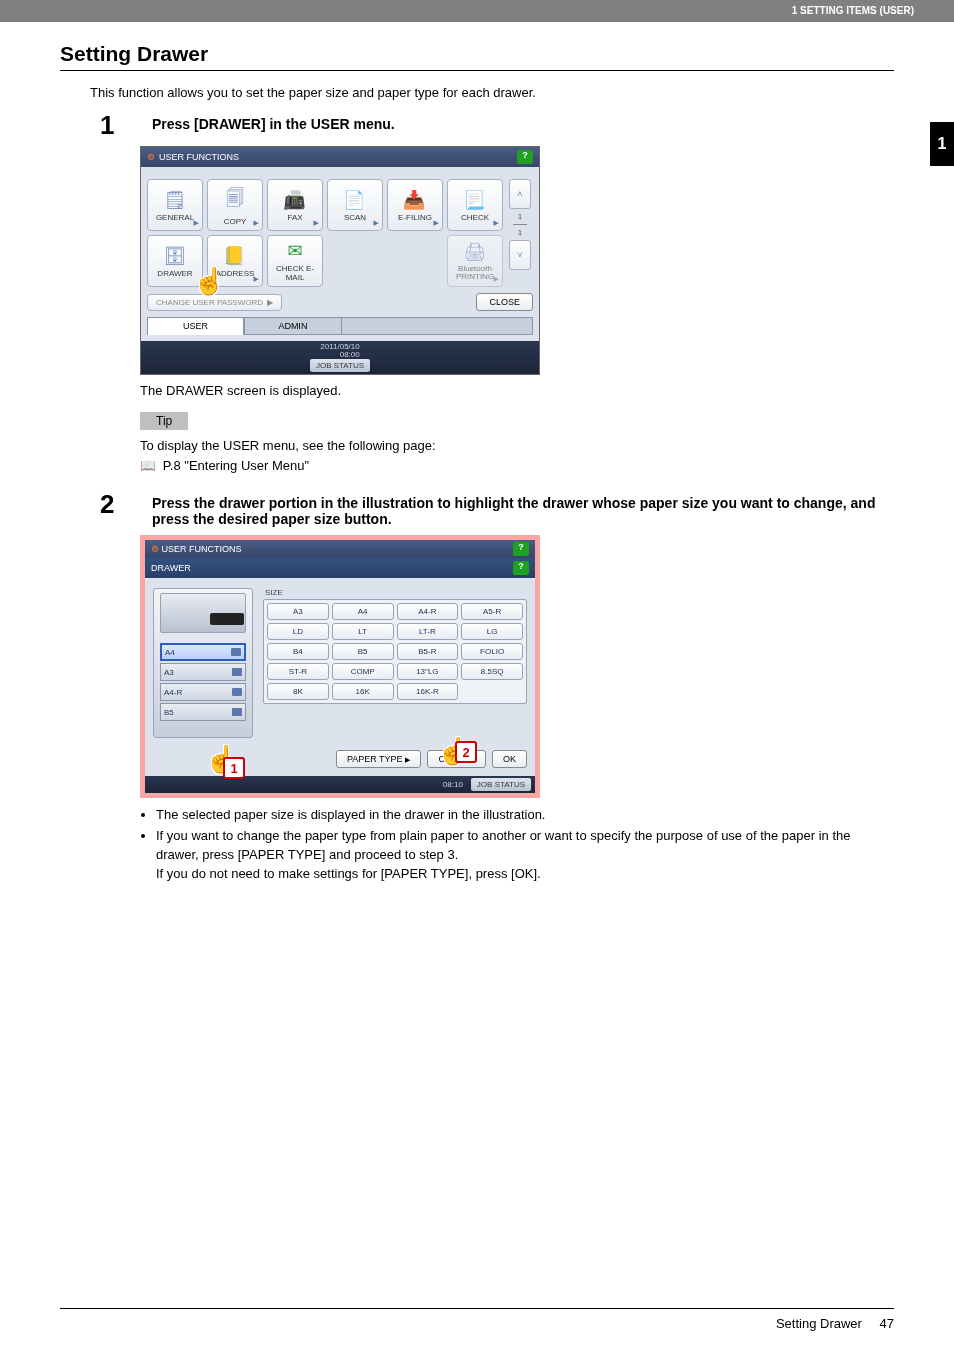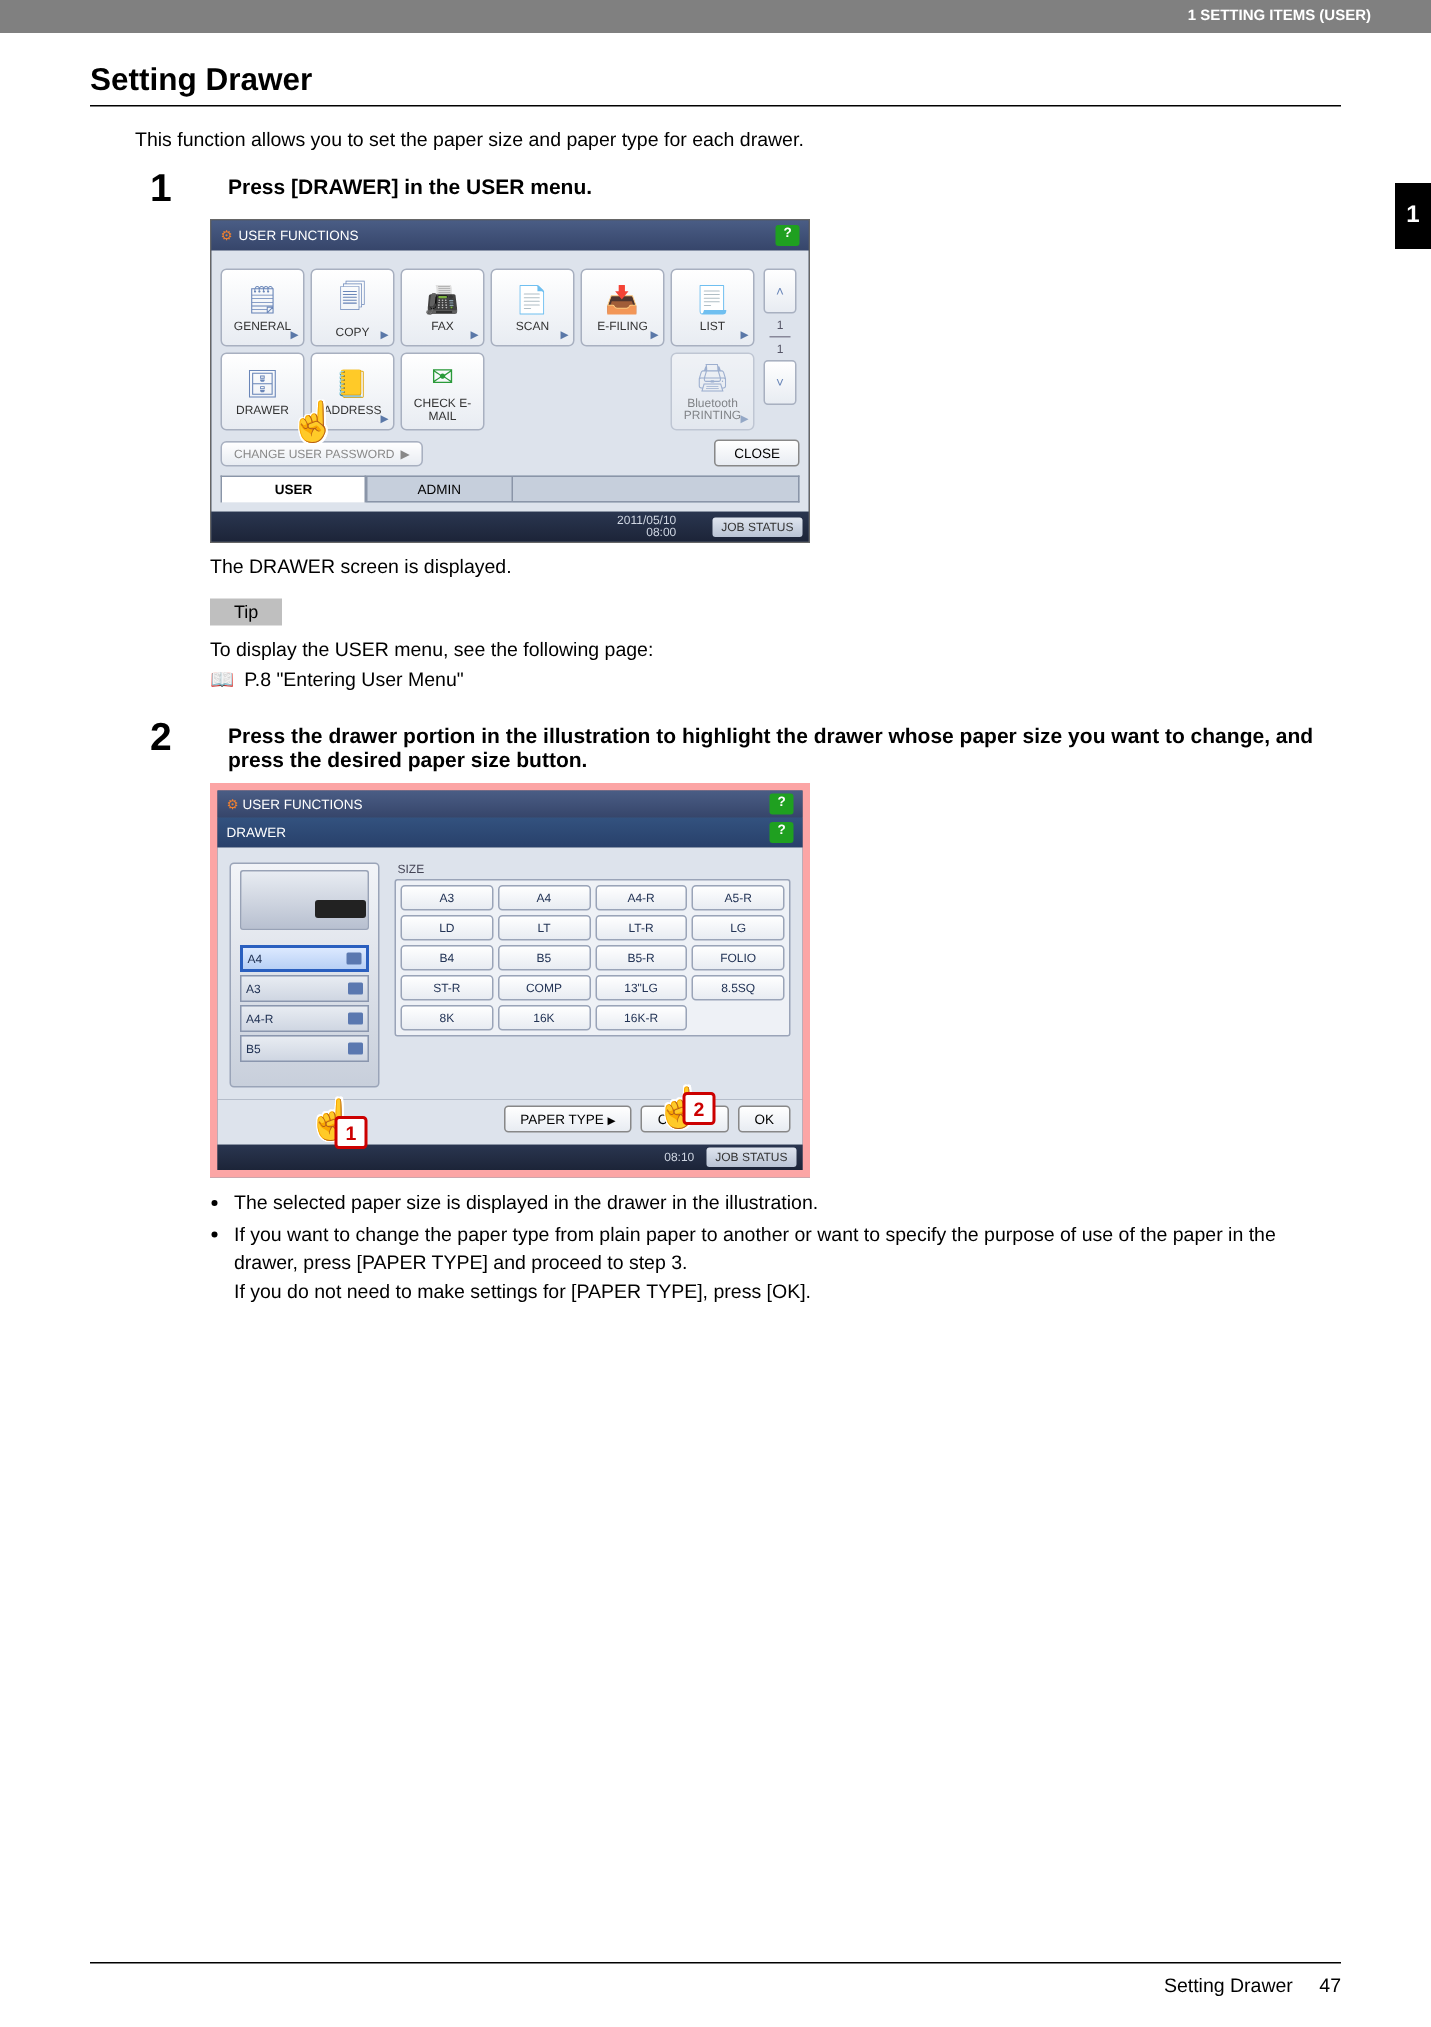--- a/index.html
+++ b/index.html
@@ -162,30 +162,31 @@
     margin-top:6px;
     background:#c6cfdc;
   }
   .ss1-tab {
     flex:1;
     text-align:center;
     padding:3px 0;
     font-size:9px;
     border:1px solid #8a95a8;
   }
-  .ss1-tab.active { background:#fff; border-bottom:none;font-weight:bold;}
+  .ss1-tab.active { background:#fff; border-bottom:none;}
   .ss1-footer {
     background: linear-gradient(#2a3650,#1c2438);
     color:#cfd6e2;
     display:flex;
     justify-content:flex-end;
     align-items:center;
     padding:2px 4px;
     font-size:8px;
-    gap:24px;
+    gap:0;
+    flex-direction:column;
   }
   .ss1-jobstatus {
     background: linear-gradient(#dfe5ef,#b9c3d4);
     color:#333;
     padding:2px 6px;
     border-radius:2px;
     font-size:8px;
   }
   .hand-cursor {
     position:absolute;
@@ -431,21 +432,21 @@
                 <span>SCAN</span>
                 <span class="tri">▶</span>
               </div>
             <div class="ss1-btn">
                 <span class="ico">📥</span>
                 <span>E-FILING</span>
                 <span class="tri">▶</span>
               </div>
             <div class="ss1-btn">
                 <span class="ico">📃</span>
-                <span>LIST</span>
+                <span>CHECK</span>
                 <span class="tri">▶</span>
               </div>
 
             <div class="ss1-btn">
                 <span class="ico">🗄</span>
                 <span>DRAWER</span>
               </div>
             <div class="ss1-btn">
                 <span class="ico">📒</span>
                 <span>ADDRESS</span>

